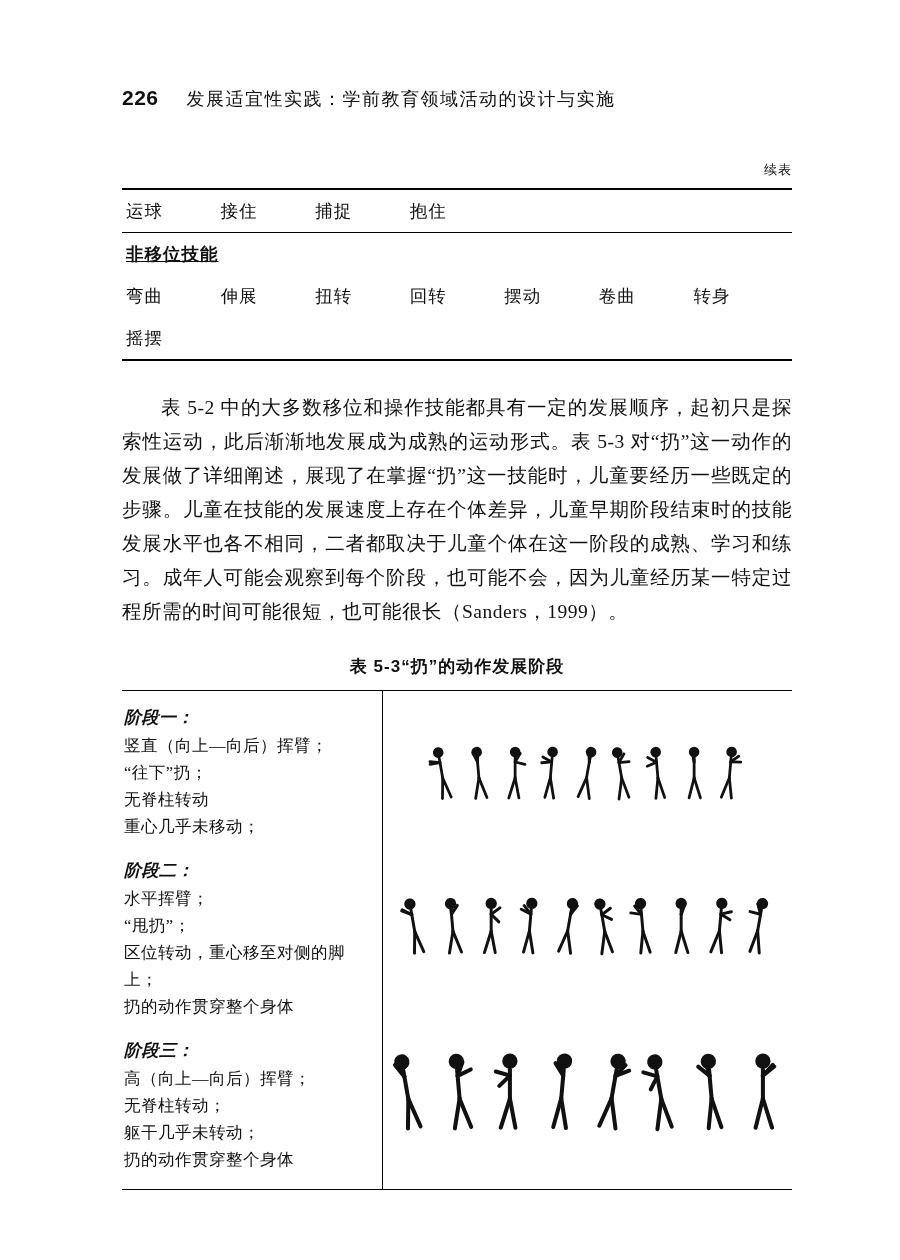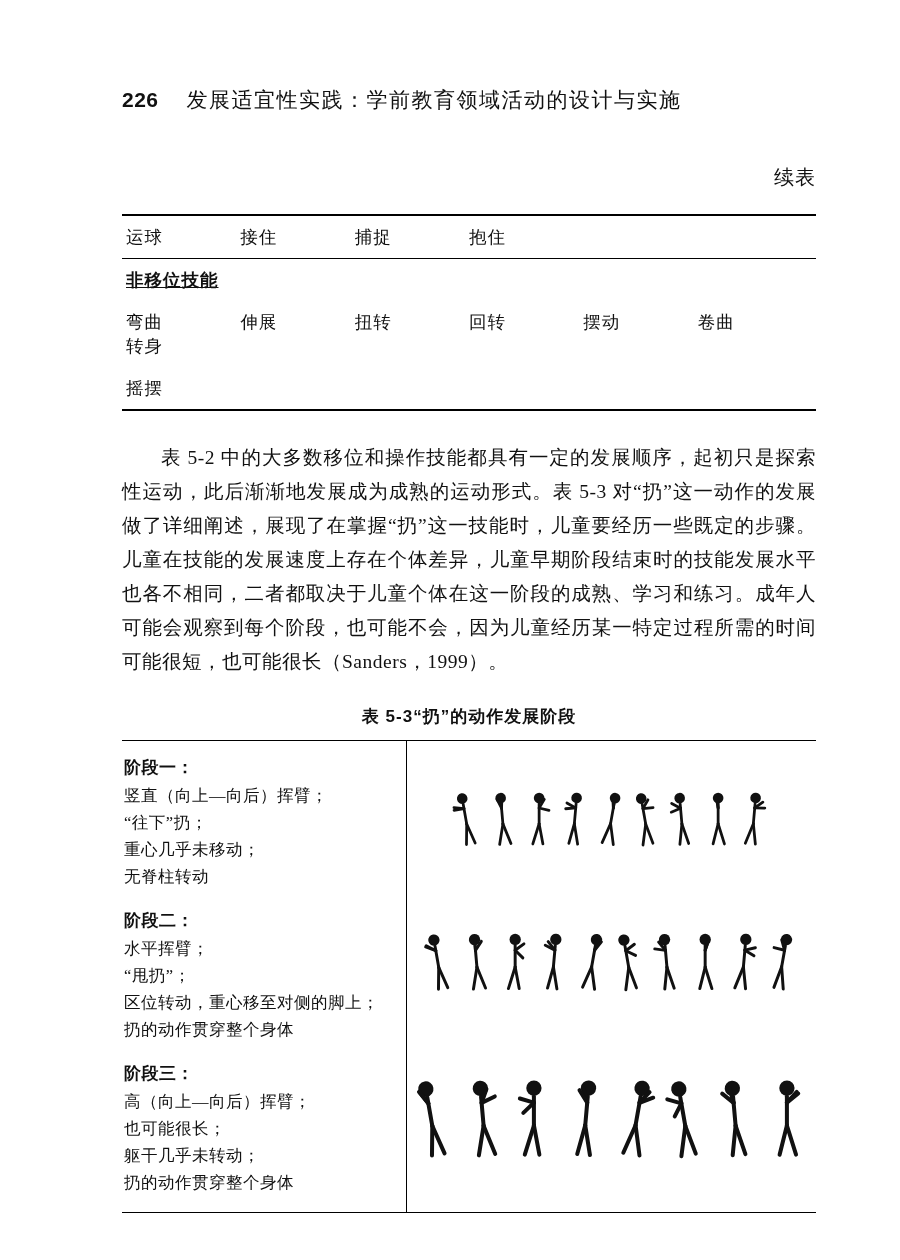--- a/index.html
+++ b/index.html
@@ -2,46 +2,46 @@
 <html><head>
 <meta charset="utf-8">
 <style>
   * { margin:0; padding:0; box-sizing:border-box; }
   html,body { background:#ffffff; }
   body {
     width:900px; height:1260px; overflow:hidden;
     font-family:"Liberation Serif","DejaVu Serif",serif;
     color:#111;
   }
-  .page { width:900px; height:1260px; padding:86px 84px 0 122px; position:relative; background:#fff; }
+  .page { width:900px; height:1260px; padding:86px 108px 0 122px; position:relative; background:#fff; }
 
   
   .page-header { display:flex; align-items:baseline; gap:28px; margin-bottom:50px; }
   .page-number { font-family:"Liberation Sans","DejaVu Sans",sans-serif; font-size:21px; font-weight:600; letter-spacing:.5px; }
-  .book-title { font-size:21px; letter-spacing:1.5px; }
+  .book-title { font-size:18px; letter-spacing:1.5px; }
 
   
-  .cont-note { text-align:right; font-size:20px; margin-bottom:23px; letter-spacing:1px; }
+  .cont-note { text-align:right; font-size:13px; margin-bottom:9px; letter-spacing:1px; }
   .skills-table { border-top:2px solid #000; border-bottom:2px solid #000; font-size:17.5px; }
-  .st-row { display:grid; grid-template-columns:repeat(6,1fr); padding:9px 4px; letter-spacing:1px; }
+  .st-row { display:grid; grid-template-columns:repeat(7,1fr); padding:9px 4px; letter-spacing:1px; }
   .st-row.first { border-bottom:1.5px solid #000; }
   .st-section { font-weight:bold; font-family:"Liberation Sans","DejaVu Sans",sans-serif; padding:9px 4px; font-size:17.5px; letter-spacing:1px;text-decoration:underline; }
 
   
   .body-text { margin-top:30px; font-size:19.5px; line-height:34px; text-indent:2em; text-align:justify; letter-spacing:.5px; }
 
   
   .t53-caption { margin-top:26px; text-align:center; font-family:"Liberation Sans","DejaVu Sans",sans-serif; font-weight:bold; font-size:17px; letter-spacing:1px; }
   .t53-caption .cap-label { }
   .t53 { margin-top:12px; border-top:1.5px solid #000; border-bottom:1.5px solid #000; display:flex; min-height:420px; }
   .t53-left { width:318px; border-right:1.5px solid #000; padding:12px 8px 16px 2px; }
   .t53-right { flex:1; display:flex; flex-direction:column; justify-content:space-around; padding:8px 4px; }
   .stage { margin-bottom:16px; }
   .stage:last-child { margin-bottom:0; }
-  .stage-title { font-family:"Liberation Sans","DejaVu Sans",sans-serif; font-weight:bold; font-size:17px; line-height:29px; letter-spacing:.5px; }
+  .stage-title { font-family:"Liberation Sans","DejaVu Sans",sans-serif; font-weight:bold; font-size:17px; line-height:29px; letter-spacing:.5px;font-style:italic; }
   .stage-line { font-size:16.5px; line-height:27px; letter-spacing:.5px; }
   .figures { display:flex; align-items:flex-end; justify-content:center; gap:3px; }
   .figs-0 svg { height:58px; }
   .figs-1 svg { height:62px; }
   .figs-2 svg { height:84px; }
 </style>
 </head>
 <body>
 
 <div class="page">
@@ -90,36 +90,36 @@
     <span class="cap-label">表 5-3</span><span>“扔”的动作发展阶段</span>
   </div>
 
   <div class="t53">
     <div class="t53-left">
 
       <div class="stage">
         <div class="stage-title">阶段一：</div>
         <div class="stage-line">竖直（向上—向后）挥臂；</div>
         <div class="stage-line">“往下”扔；</div>
+        <div class="stage-line">无脊柱转动</div>
         <div class="stage-line">重心几乎未移动；</div>
-        <div class="stage-line">无脊柱转动</div>
       </div>
 
       <div class="stage">
         <div class="stage-title">阶段二：</div>
         <div class="stage-line">水平挥臂；</div>
         <div class="stage-line">“甩扔”；</div>
         <div class="stage-line">区位转动，重心移至对侧的脚上；</div>
         <div class="stage-line">扔的动作贯穿整个身体</div>
       </div>
 
       <div class="stage">
         <div class="stage-title">阶段三：</div>
         <div class="stage-line">高（向上—向后）挥臂；</div>
-        <div class="stage-line">也可能很长；</div>
+        <div class="stage-line">无脊柱转动；</div>
         <div class="stage-line">躯干几乎未转动；</div>
         <div class="stage-line">扔的动作贯穿整个身体</div>
       </div>
 
     </div>
 
     <div class="t53-right">
       <div class="figures figs-0">
           <svg viewBox="0 0 26 46">
             <g stroke="#111" stroke-width="2.2" stroke-linecap="round" fill="none" transform="rotate(-10 13 28)">

